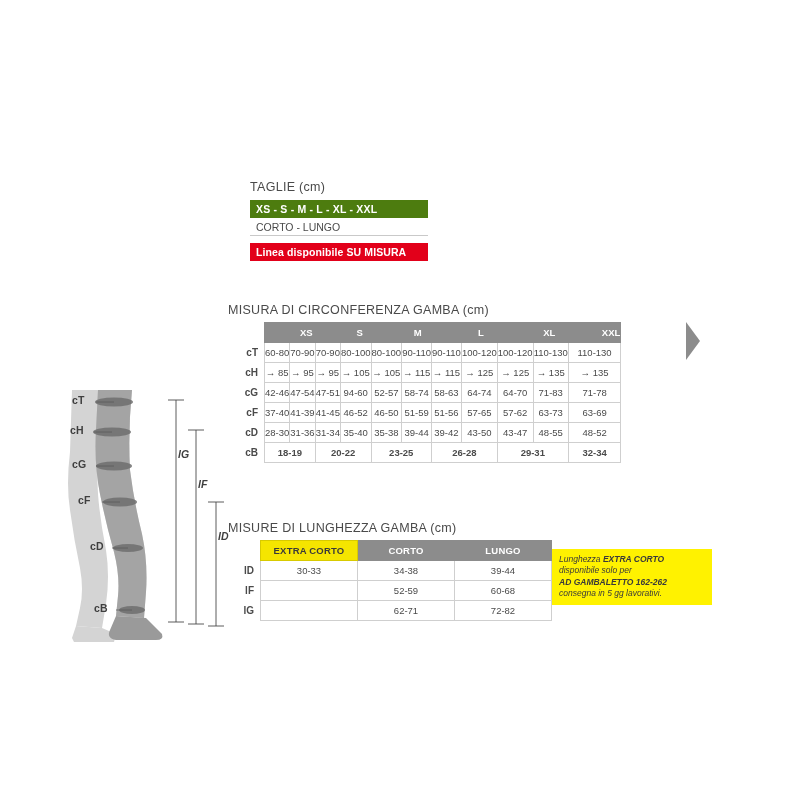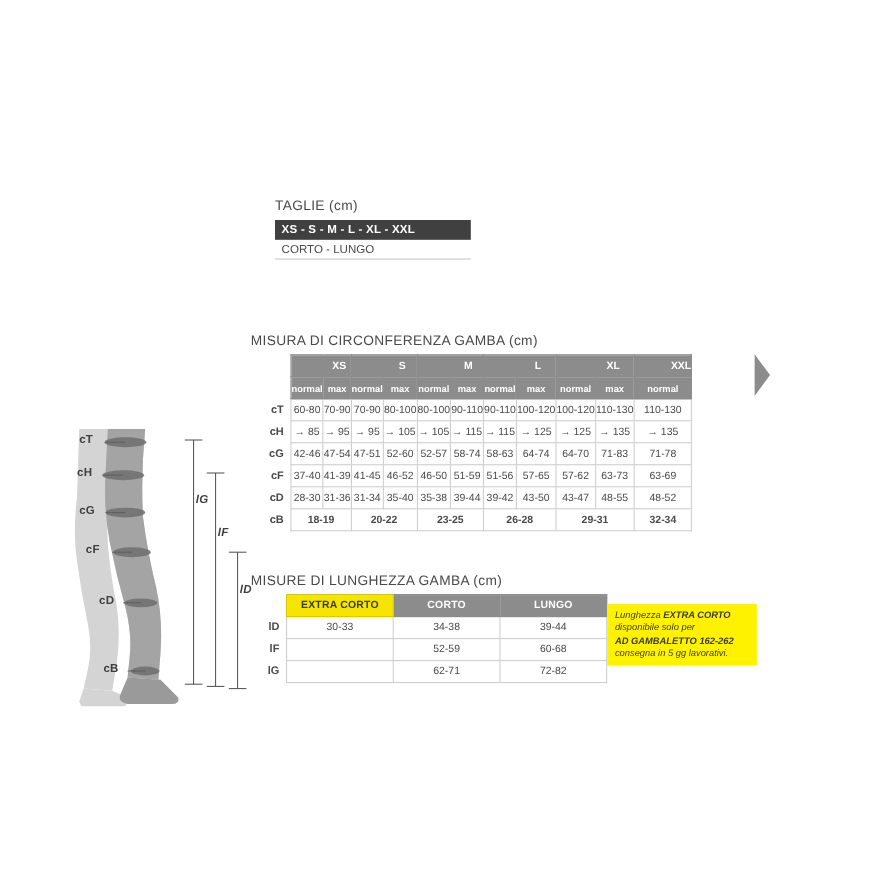--- a/index.html
+++ b/index.html
@@ -59,21 +59,21 @@
   }
   .taglie-row {
     height: 18px;
     line-height: 18px;
     font-size: 10.5px;
     padding-left: 6px;
     box-sizing: border-box;
     border-bottom: 1px solid #c9c9c9;
   }
   .taglie-row.head {
-    background: #404040;
+    background: #4d7c0f;
     color: #ffffff;
     font-weight: bold;
     letter-spacing: .2px;
     border-bottom: none;
   }
   .taglie-row.plain {
     color: #4a4a4a;
   }
   .taglie-row.red {
     background: #e2001a;
@@ -177,21 +177,21 @@
     font-weight: bold;
     border-color: #d8ca00;
     letter-spacing: .2px;
   }
 
   
   .note {
     position: absolute;
     left: 552px;
     top: 549px;
-    width: 136px;
+    width: 160px;
     background: #fff200;
     padding: 5px 7px;
     box-sizing: border-box;
     font-size: 8.5px;
     line-height: 1.35;
     color: #3a3a3a;
     font-style: italic;
   }
   .note b { font-style: italic; }
 </style>
@@ -248,48 +248,35 @@
 
     <span class="leg-label italic" style="left:138px; top:58px;">lG</span>
     <span class="leg-label italic" style="left:158px; top:88px;">lF</span>
     <span class="leg-label italic" style="left:178px; top:140px;">lD</span>
   </div>
 
   <div class="section-title taglie-title">TAGLIE (cm)</div>
   <div class="taglie-box">
     <div class="taglie-row head">XS - S - M - L - XL - XXL</div>
     <div class="taglie-row plain">CORTO - LUNGO</div>
+    <div class="taglie-row red">Linea disponibile SU MISURA</div>
   </div>
 
   <div class="section-title circ-title">MISURA DI CIRCONFERENZA GAMBA (cm)</div>
   <div class="arrowhead"></div>
   <table class="circ-table">
     <thead>
       <tr>
         <td class="rowlab"></td>
         <td class="hdr-grey" colspan="2">XS</td>
         <td class="hdr-grey" colspan="2">S</td>
         <td class="hdr-grey" colspan="2">M</td>
         <td class="hdr-grey" colspan="2">L</td>
         <td class="hdr-grey" colspan="2">XL</td>
         <td class="hdr-grey">XXL</td>
-      </tr>
-      <tr>
-        <td class="rowlab"></td>
-        <td class="hdr-sub">normal</td>
-        <td class="hdr-sub">max</td>
-        <td class="hdr-sub">normal</td>
-        <td class="hdr-sub">max</td>
-        <td class="hdr-sub">normal</td>
-        <td class="hdr-sub">max</td>
-        <td class="hdr-sub">normal</td>
-        <td class="hdr-sub">max</td>
-        <td class="hdr-sub">normal</td>
-        <td class="hdr-sub">max</td>
-        <td class="hdr-sub">normal</td>
       </tr>
     </thead>
     <tbody>
       <tr>
         <td class="rowlab">cT</td>
         <td>60-80</td>
         <td>70-90</td>
         <td>70-90</td>
         <td>80-100</td>
         <td>80-100</td>
@@ -312,21 +299,21 @@
         <td>→ 125</td>
         <td>→ 125</td>
         <td>→ 135</td>
         <td>→ 135</td>
       </tr>
       <tr>
         <td class="rowlab">cG</td>
         <td>42-46</td>
         <td>47-54</td>
         <td>47-51</td>
-        <td>52-60</td>
+        <td>94-60</td>
         <td>52-57</td>
         <td>58-74</td>
         <td>58-63</td>
         <td>64-74</td>
         <td>64-70</td>
         <td>71-83</td>
         <td>71-78</td>
       </tr>
       <tr>
         <td class="rowlab">cF</td>

